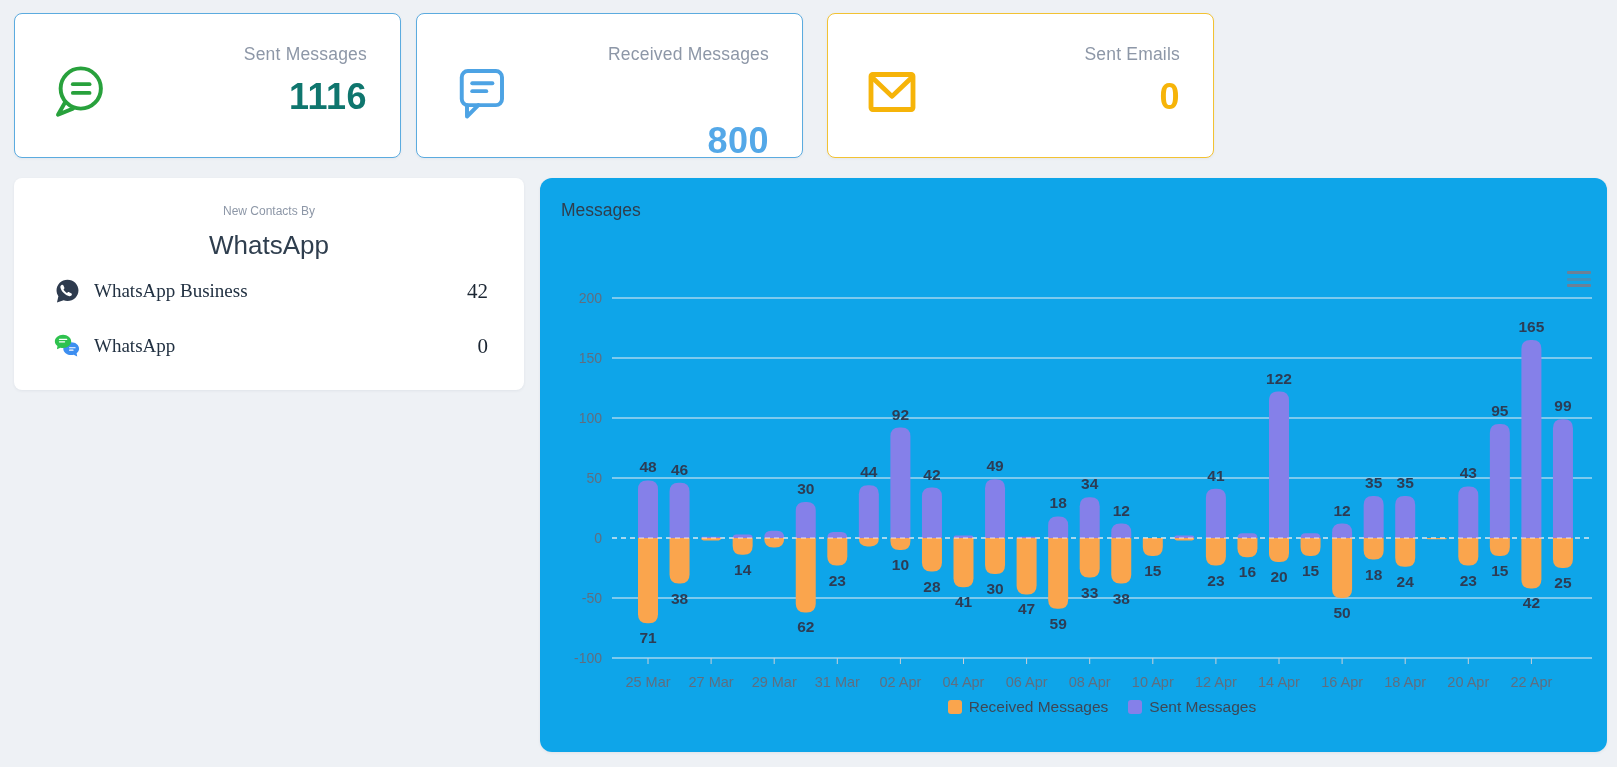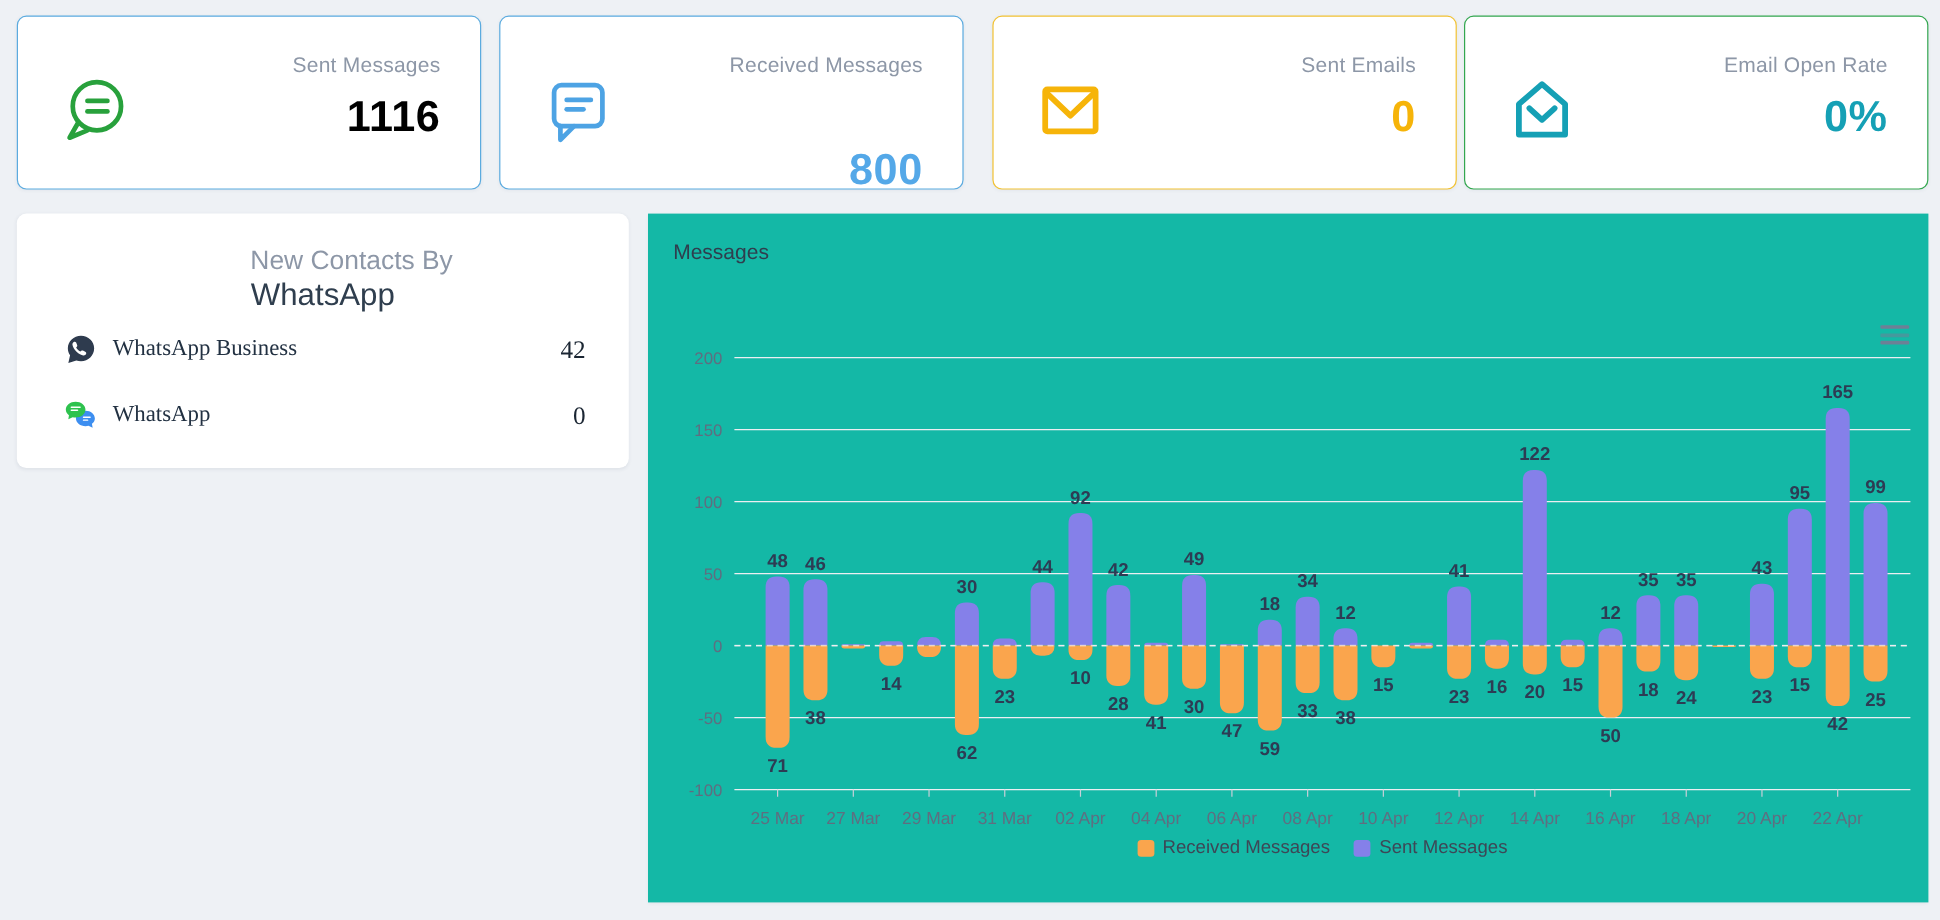--- a/index.html
+++ b/index.html
@@ -25,33 +25,33 @@
   }
   .stat-value{
     position:absolute;right:33px;top:62px;text-align:right;
     font-size:36px;font-weight:700;letter-spacing:.5px;
   }
   
   .contacts-card{
     position:absolute;left:14px;top:178px;width:510px;height:212px;
     background:#fff;border-radius:8px;box-shadow:0 1px 3px rgba(40,60,90,.07);
   }
-  .contacts-title1{position:absolute;top:26px;width:100%;text-align:center;font-size:22px;color:#8d97a7;padding-left:24px;}
+  .contacts-title1{position:absolute;top:26px;width:100%;text-align:center;font-size:12px;color:#8d97a7;}
   .contacts-title2{position:absolute;top:52px;width:100%;text-align:center;font-size:26px;color:#2f3e4e;}
   .contact-row{position:absolute;left:40px;right:36px;height:30px;font-family:Liberation Serif, serif;}
   .contact-row.r0{top:100px;}
   .contact-row.r1{top:155px;}
   .contact-icon{position:absolute;left:0;top:0;width:27px;height:27px;}
   .contact-icon svg{width:27px;height:27px;display:block;}
   .contact-label{position:absolute;left:40px;top:2px;font-size:19px;color:#223142;}
   .contact-value{position:absolute;right:0;top:1px;font-size:21px;color:#1b2633;}
   
   .chart-card{
     position:absolute;left:540px;top:178px;width:1067px;height:574px;
-    background:#14b8a6;border-radius:0;box-shadow:0 1px 3px rgba(40,60,90,.07);
+    background:#0ea5e9;border-radius:12px;box-shadow:0 1px 3px rgba(40,60,90,.07);
   }
   .chart-title{position:absolute;left:21px;top:22px;font-size:17.5px;color:#2f3e4e;font-weight:500;}
   .chart-menu{position:absolute;right:16px;top:93px;width:24px;height:17px;cursor:pointer;}
   .chart-menu i{display:block;height:3px;margin-bottom:3.5px;background:#6d8096;border-radius:1px;}
   .chart-menu i.mid{opacity:.55;}
   #chart-svg{position:absolute;left:0;top:0;}
   .chart-legend{
     position:absolute;left:72px;width:980px;top:518px;height:22px;
     display:flex;justify-content:center;align-items:center;gap:20px;
     font-size:15.5px;color:#3d4756;
@@ -67,21 +67,21 @@
   <div class="stat-card" style="left: 14px; border-color: rgb(91, 171, 223);">
     <span class="stat-icon" style="color: rgb(40, 161, 60);">
       <svg viewBox="0 0 64 64" fill="none" stroke="currentColor" stroke-width="4.5" stroke-linecap="round" stroke-linejoin="round">
         <circle cx="34" cy="28" r="23"></circle>
         <path d="M16 44 L8 58 L25 51"></path>
         <path d="M25 23 H44"></path>
           <path d="M25 33 H44"></path>
       </svg>
     </span>
     <div class="stat-label">Sent Messages</div>
-    <div class="stat-value" style="color: #000000;">1116</div>
+    <div class="stat-value" style="color: #0f766e;">1116</div>
   </div>
 
   <div class="stat-card" style="left: 416px; border-color: rgb(91, 171, 223);">
     <span class="stat-icon" style="color: rgb(77, 163, 228);">
       <svg viewBox="0 0 64 64" fill="none" stroke="currentColor" stroke-width="4.5" stroke-linecap="round" stroke-linejoin="round">
         <rect x="10" y="8" width="46" height="39" rx="7"></rect>
         <path d="M16 47 L16 60 L29 47"></path>
         <path d="M22 22 H45"></path>
           <path d="M22 31 H38"></path>
       </svg>
@@ -94,30 +94,20 @@
     <span class="stat-icon" style="color: rgb(246, 180, 9);">
       <svg viewBox="0 0 64 64" fill="none" stroke="currentColor" stroke-width="5.5" stroke-linecap="round" stroke-linejoin="round">
         <rect x="8" y="12" width="48" height="40" rx="2"></rect>
         <path d="M10 16 L32 37 L54 16"></path>
       </svg>
     </span>
     <div class="stat-label">Sent Emails</div>
     <div class="stat-value" style="color: rgb(246, 180, 9);">0</div>
   </div>
 
-  <div class="stat-card" style="left: 1220px; border-color: rgb(51, 167, 79);">
-    <span class="stat-icon" style="color: rgb(21, 160, 181);">
-      <svg viewBox="0 0 64 64" fill="none" stroke="currentColor" stroke-width="5.5" stroke-linecap="round" stroke-linejoin="round">
-        <path d="M10 26 L32 7 L54 26 L54 55 L10 55 Z"></path>
-        <path d="M20 30 L32 41 L44 30"></path>
-      </svg>
-    </span>
-    <div class="stat-label">Email Open Rate</div>
-    <div class="stat-value" style="color: rgb(21, 160, 181);">0%</div>
-  </div>
 
   <div class="contacts-card">
     <div class="contacts-title1">New Contacts By</div>
     <div class="contacts-title2">WhatsApp</div>
 
     <div class="contact-row r0">
       <span class="contact-icon">
         <svg viewBox="0 0 32 32">
           <path fill="#2e3b4e" d="M16 2C8.8 2 3 7.6 3 14.5c0 2.6.8 5 2.2 7L3.5 29l7.9-2.5c1.4.5 3 .8 4.6.8 7.2 0 13-5.6 13-12.8C29 7.6 23.2 2 16 2z" style="fill: rgb(46, 59, 78);"></path>
           <path fill="#ffffff" d="M11.2 8.9c-.5-1-1.5-1.1-2.3-.6-.9.6-1.6 1.6-1.3 3 .4 2 1.7 4.4 4 6.6 2.3 2.2 4.6 3.4 6.6 3.7 1.4.2 2.4-.5 2.8-1.4.4-.8.2-1.7-.8-2.2l-2.3-1.2c-.6-.3-1.3-.2-1.8.3l-.7.7c-1.1-.5-3.5-2.5-4.2-4.1l.7-.7c.5-.5.6-1.2.3-1.8z" style="fill: rgb(255, 255, 255);"></path>

